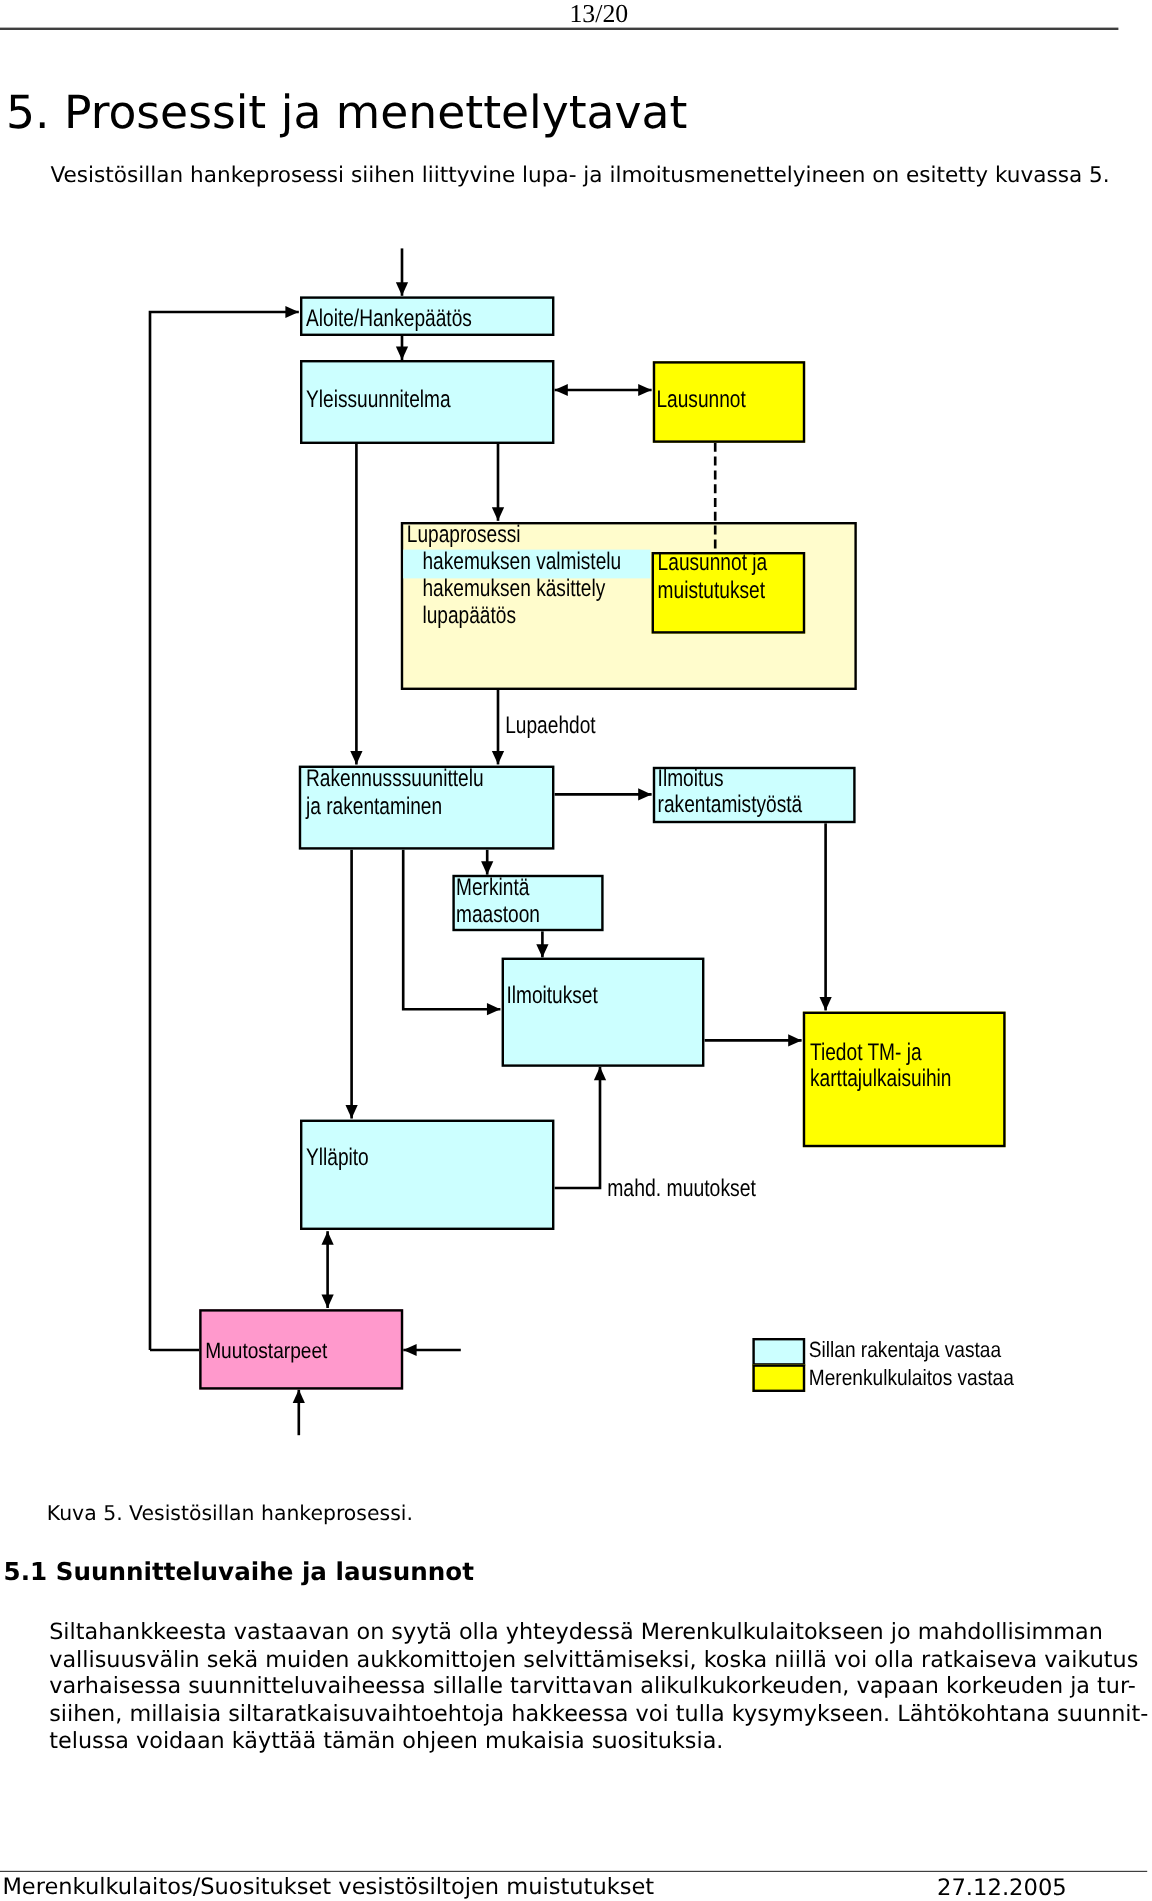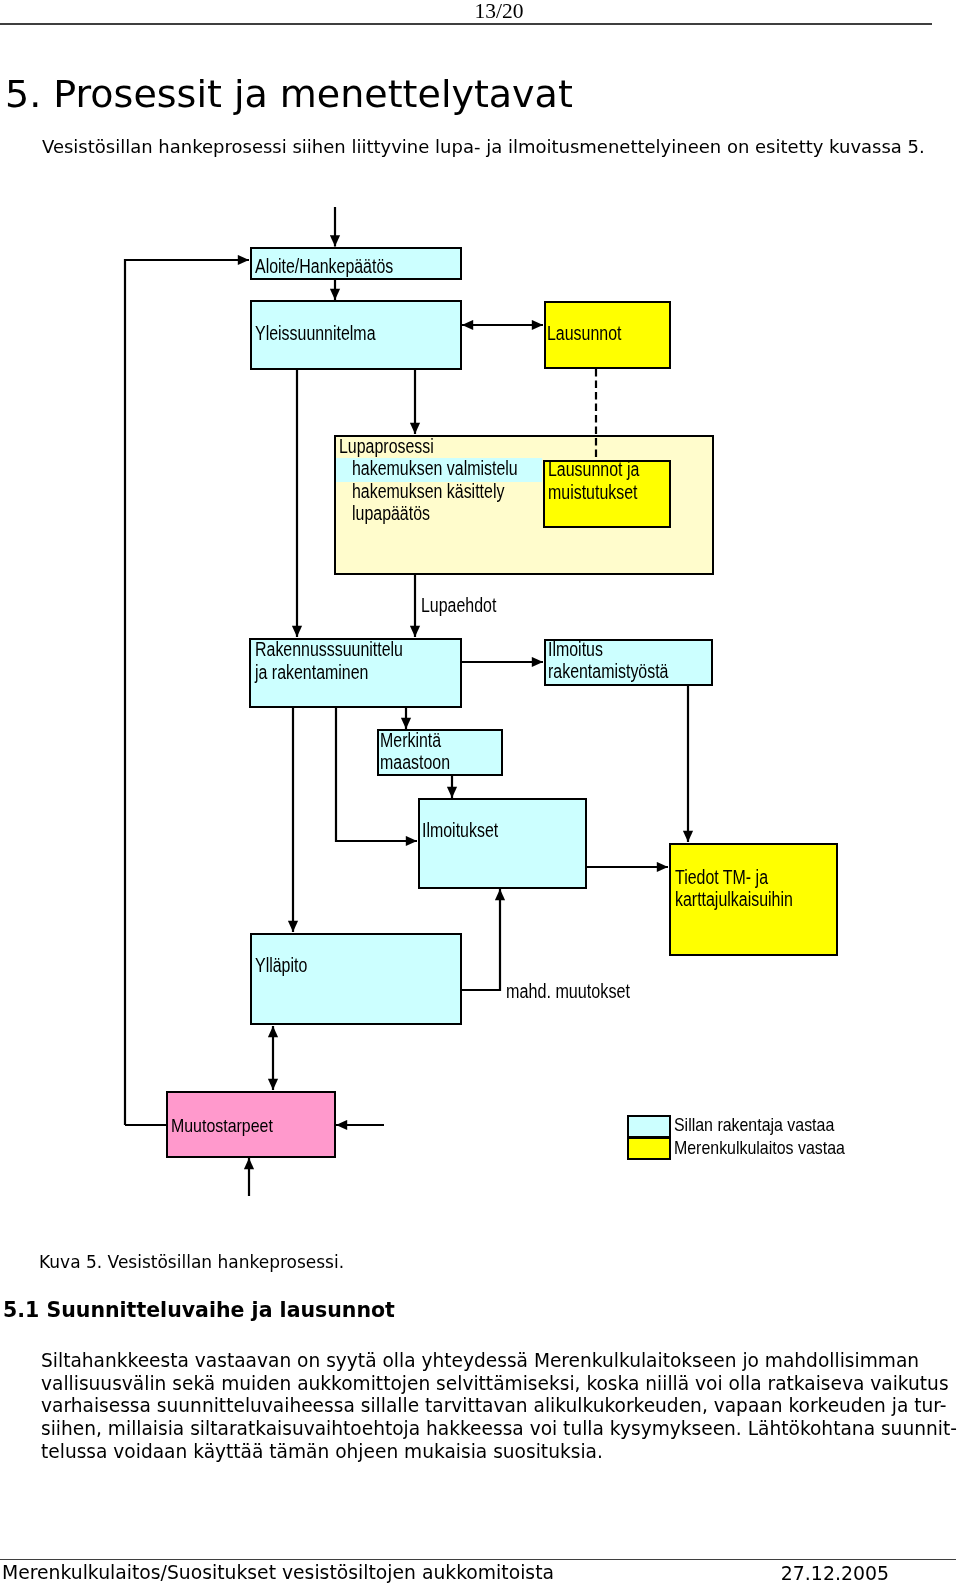--- a/index.html
+++ b/index.html
@@ -150,15 +150,15 @@
   <div class="abs" id="figcap">Kuva 5. Vesistösillan hankeprosessi.</div>
   <div class="abs" id="h51">5.1 Suunnitteluvaihe ja lausunnot</div>
   <div class="abs" id="para">
     <span class="pl">Siltahankkeesta vastaavan on syytä olla yhteydessä Merenkulkulaitokseen jo mahdollisimman</span>
     <span class="pl">vallisuusvälin sekä muiden aukkomittojen selvittämiseksi, koska niillä voi olla ratkaiseva vaikutus</span>
     <span class="pl">varhaisessa suunnitteluvaiheessa sillalle tarvittavan alikulkukorkeuden, vapaan korkeuden ja tur-</span>
     <span class="pl">siihen, millaisia siltaratkaisuvaihtoehtoja hakkeessa voi tulla kysymykseen. Lähtökohtana suunnit-</span>
     <span class="pl">telussa voidaan käyttää tämän ohjeen mukaisia suosituksia.</span>
   </div>
   <div class="abs" id="ftr-rule"></div>
-  <div class="abs" id="ftr-left">Merenkulkulaitos/Suositukset vesistösiltojen aukkomitoista</div>
+  <div class="abs" id="ftr-left">Merenkulkulaitos/Suositukset vesistösiltojen muistutukset</div>
   <div class="abs" id="ftr-right">27.12.2005</div>
 </div>
 
 </body></html>

